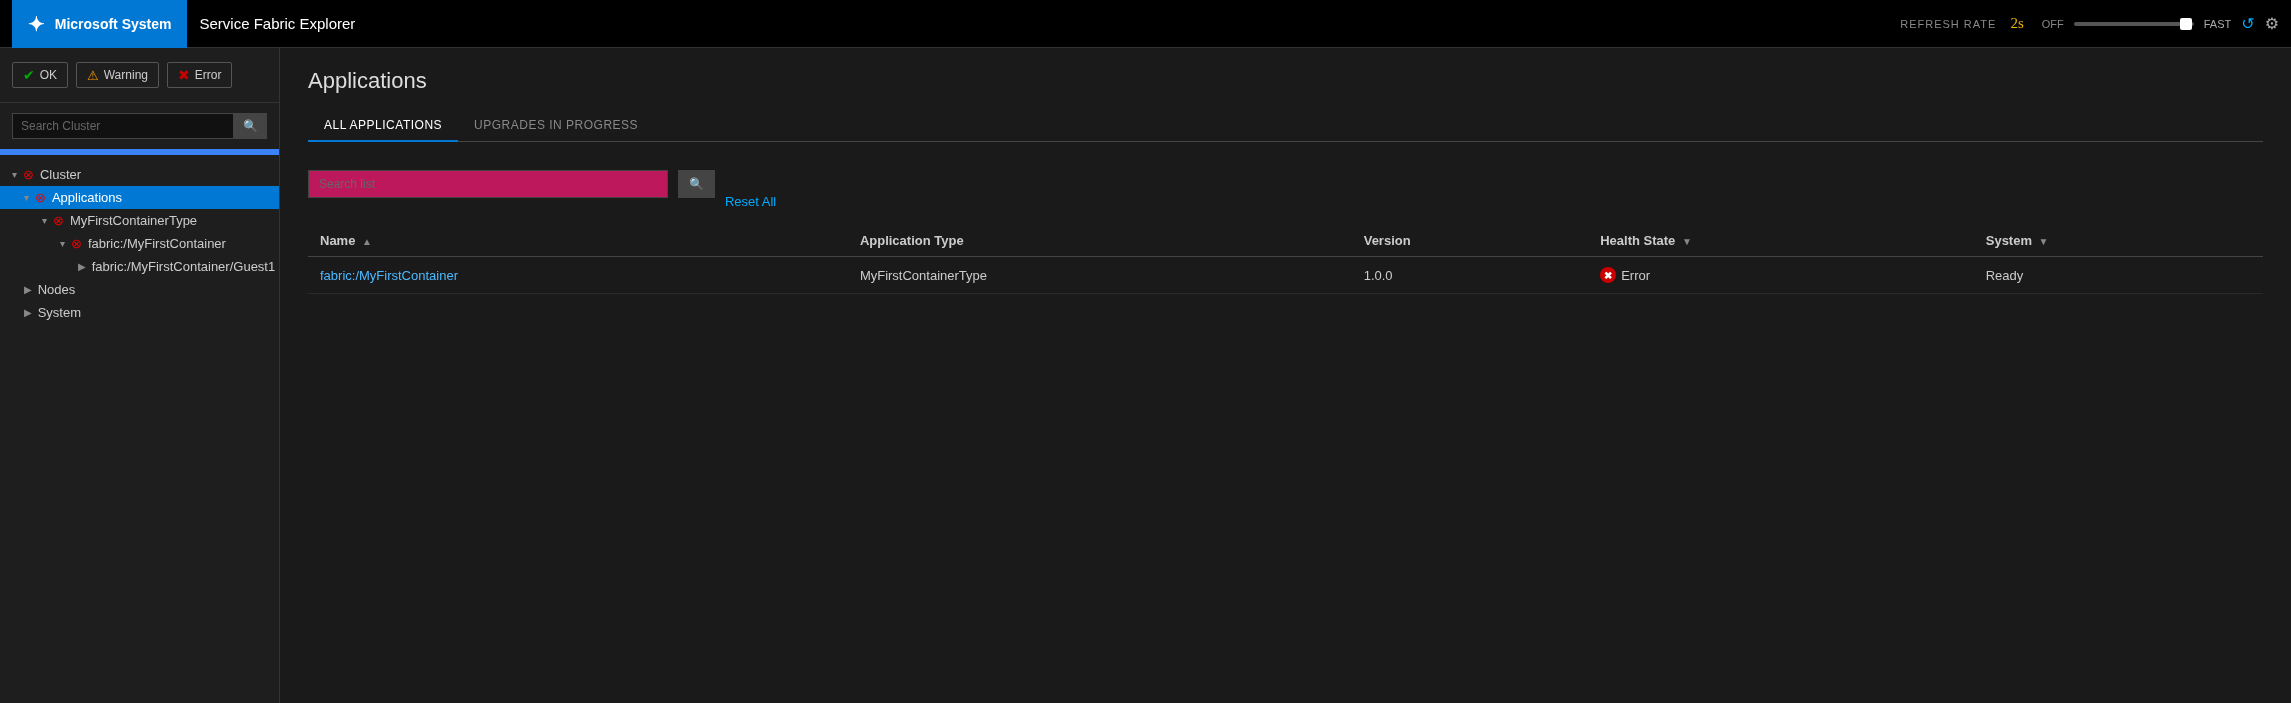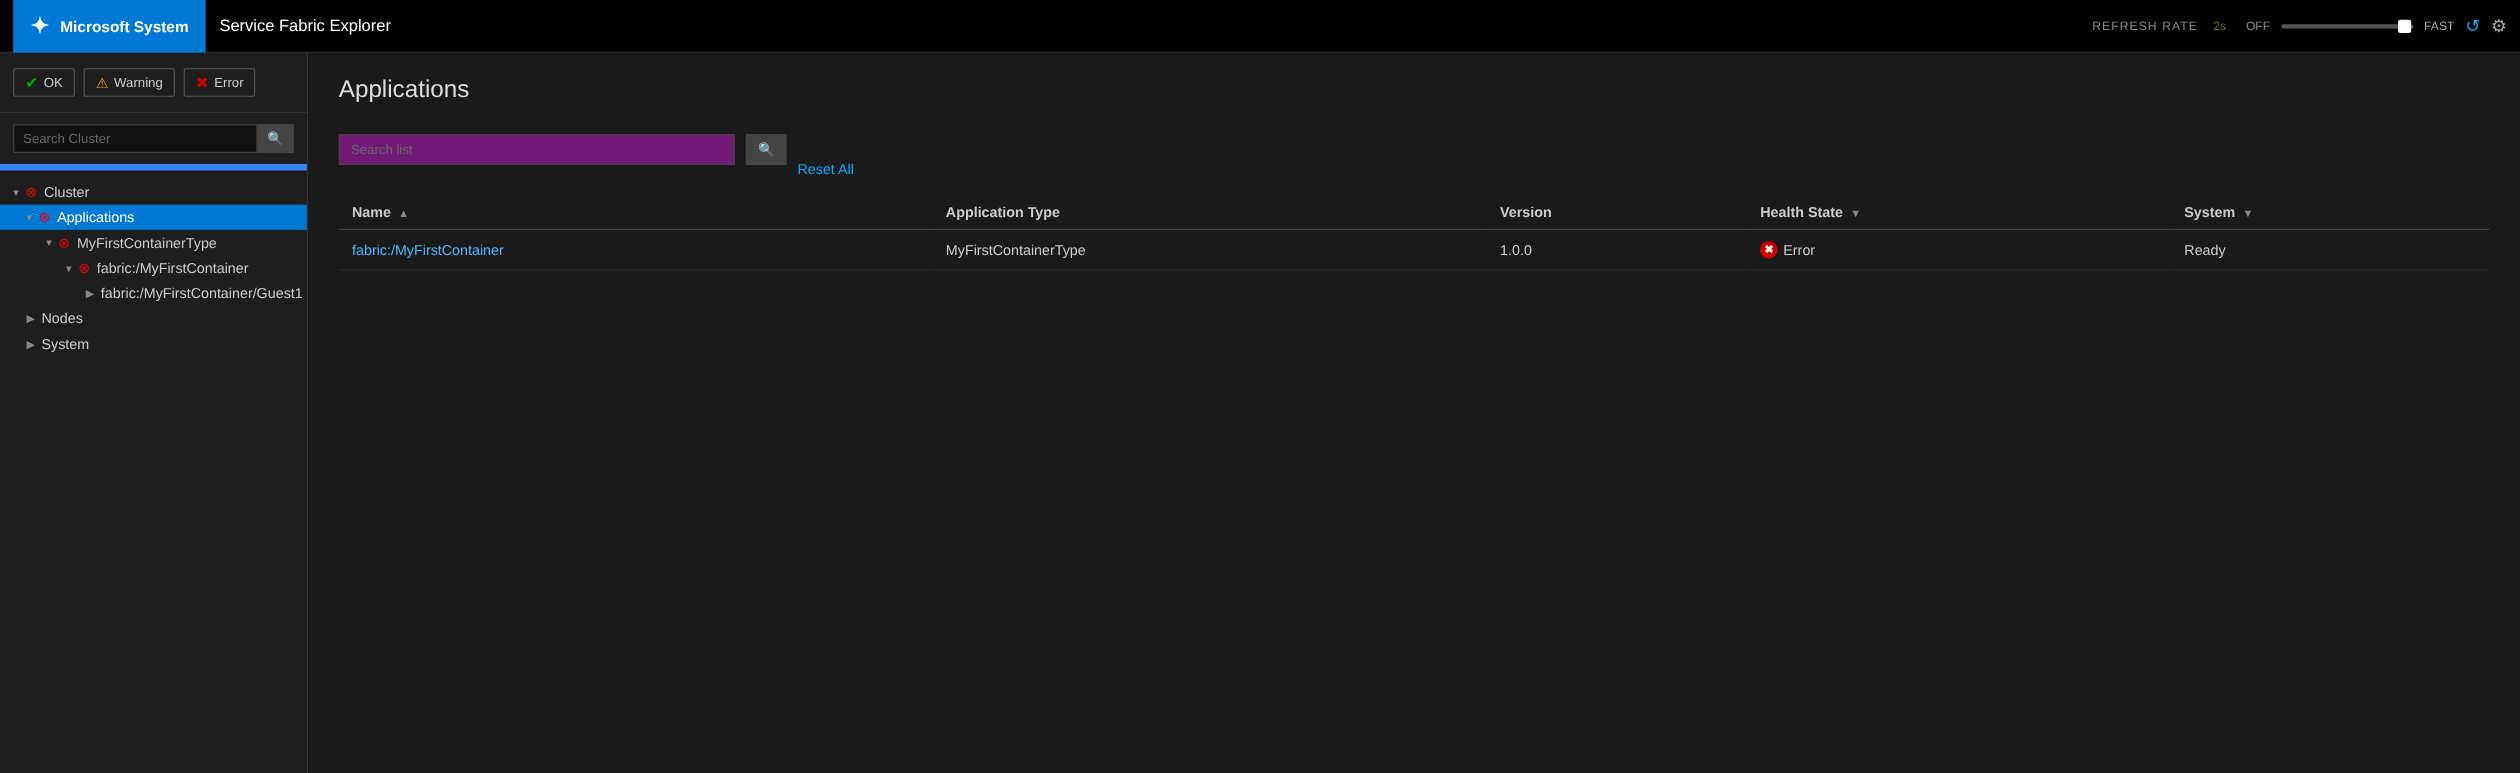--- a/index.html
+++ b/index.html
@@ -44,21 +44,21 @@
       flex: 1;
     }
     .topnav-controls {
       display: flex;
       align-items: center;
       gap: 10px;
       color: #aaa;
       font-size: 12px;
     }
     .refresh-label { color: #888; font-size: 11px; letter-spacing: 1px; text-transform: uppercase; }
-    .refresh-val { color: #4d7c0f; font-size: 11px; margin-left: 4px; }
+    .refresh-val { color: #eab308; font-size: 15px; margin-left: 4px; font-family: Liberation Serif, serif; }
     .refresh-off { color: #888; font-size: 11px; margin-left: 8px; }
     .refresh-slider-wrap {
       display: flex;
       align-items: center;
       gap: 6px;
     }
     .refresh-slider {
       width: 120px;
       height: 4px;
       background: linear-gradient(to right, #555 60%, #555 60%);
@@ -207,21 +207,21 @@
       border-bottom: 2px solid #0078d4;
     }
 
     .search-bar {
       display: flex;
       align-items: center;
       margin-bottom: 16px;
       gap: 10px;
     }
     .search-bar input {
-      background: #701a75;
+      background: #be185d;
       border: 1px solid #444;
       color: #ccc;
       padding: 6px 10px;
       font-size: 12px;
       outline: none;
       width: 360px;
     }
     .search-bar input::placeholder { color: #666; }
     .search-bar-icon {
       background: #444;
@@ -377,20 +377,24 @@
         <span class="tree-label">System</span>
       </div>
 
     </div>
   </aside>
 
   <main class="content">
 
     <h1 class="page-title">Applications</h1>
 
+    <div class="tabs">
+      <div class="tab active">ALL APPLICATIONS</div>
+      <div class="tab">UPGRADES IN PROGRESS</div>
+    </div>
 
     <div class="search-bar">
       <input type="text" placeholder="Search list" style="">
       <span class="search-bar-icon">🔍</span>
       <button class="reset-all">Reset All</button>
     </div>
 
     <table class="app-table">
       <thead>
         <tr>

